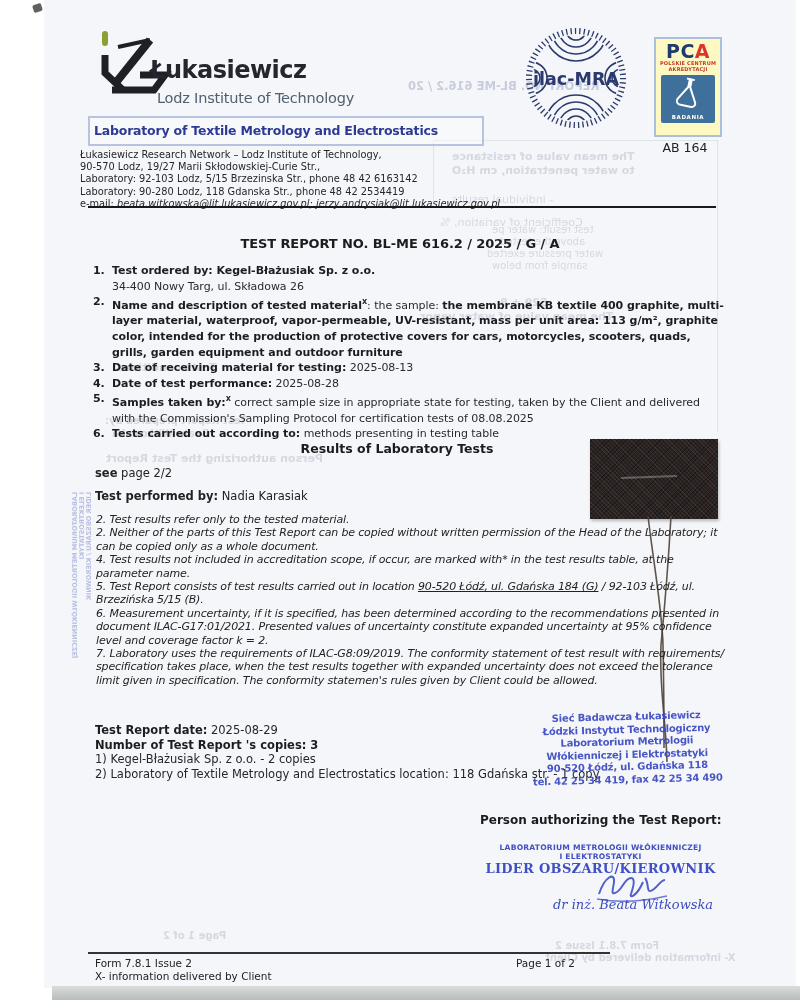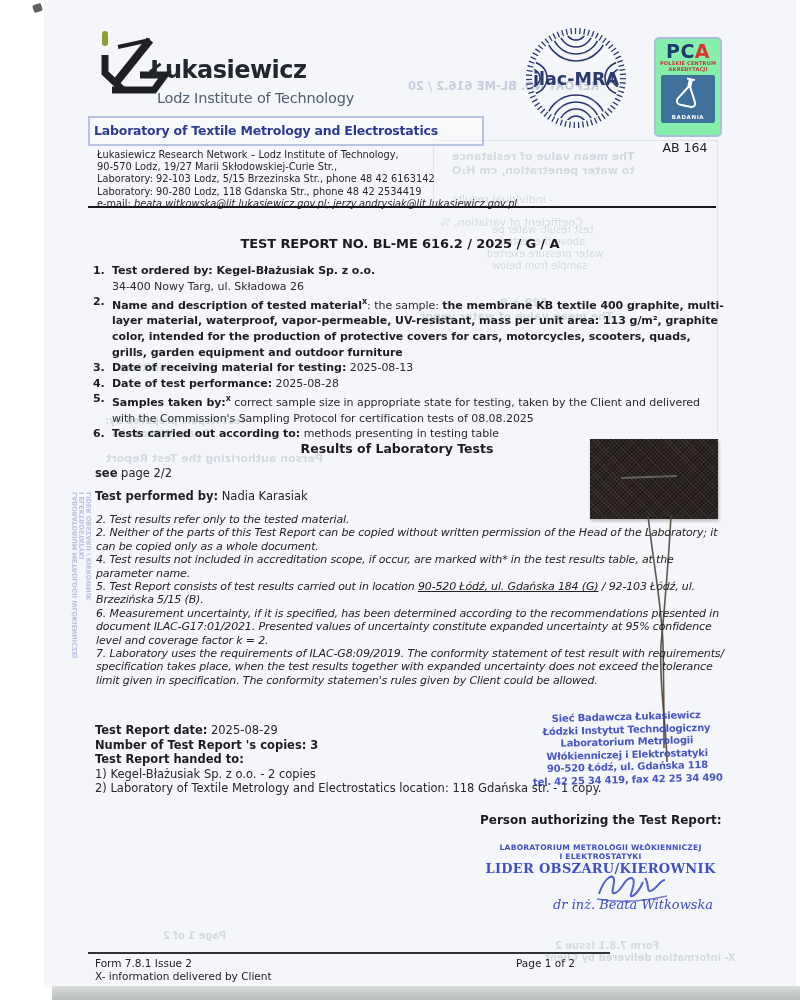--- a/index.html
+++ b/index.html
@@ -14,26 +14,26 @@
   .abs{position:absolute;}
   .b{font-weight:bold;}
   .i{font-style:italic;}
 
   
   .brand{left:150px;top:56px;font-size:24px;font-weight:bold;color:#23262e;letter-spacing:-.5px;}
   .brand-sub{left:157px;top:90px;font-size:14.5px;color:#51606f;letter-spacing:-.2px;}
   .lab-box{left:88px;top:116px;width:388px;height:26px;border:2px solid #b7c3e0;
        line-height:25px;padding-left:4px;font-size:12.5px;font-weight:bold;color:#2d3a93;
        letter-spacing:-.2px;background:rgba(255,255,255,.35);}
-  .addr{left:97px;top:149px;font-size:9.8px;line-height:12.2px;color:#26262a;white-space:nowrap;}
+  .addr{left:80px;top:149px;font-size:9.8px;line-height:12.2px;color:#26262a;white-space:nowrap;}
   .rule{left:88px;top:206px;width:628px;height:2px;background:#191919;}
 
   
-  .pca-box{left:654px;top:37px;width:64px;height:96px;border:2px solid #a9c0dc;border-radius:5px;
-       background:#86efac;text-align:center;}
+  .pca-box{left:654px;top:37px;width:64px;height:96px;border:2px solid #a9c0dc;border-radius:0;
+       background:#fef9c3;text-align:center;}
   .pca-word{font-size:19px;font-weight:bold;line-height:20px;margin-top:2px;letter-spacing:.5px;}
   .pca-pc{color:#1e3a6e;} .pca-a{color:#d9372e;}
   .pca-small{font-size:5px;font-weight:bold;color:#c0392b;line-height:5.5px;letter-spacing:.2px;}
   .pca-square{margin:3px auto 0 auto;width:54px;height:48px;background:#3f6f9b;border-radius:2px;
        position:relative;}
   .pca-badania{position:absolute;bottom:3px;width:100%;text-align:center;font-size:5.5px;
        font-weight:bold;color:#fff;letter-spacing:.6px;}
   .ab{left:650px;top:140px;width:70px;text-align:center;font-size:12.5px;color:#222;}
 
   
@@ -245,21 +245,20 @@
   <p>2.  Neither of the parts of this Test Report can be copied without written permission of the Head of the Laboratory; it can be copied only as a whole document.</p>
   <p>4.  Test results not included in accreditation scope, if occur, are marked with* in the test results table, at the parameter name.</p>
   <p><span>5.  Test Report consists of test results carried out in location </span><span class="u">90-520 Łódź, ul. Gdańska 184 (G)</span><span> / 92-103 Łódź, ul. Brzezińska 5/15 (B).</span></p>
   <p>6.  Measurement uncertainty, if it is specified, has been determined according to the recommendations presented in document ILAC-G17:01/2021. Presented values of uncertainty constitute expanded uncertainty at 95% confidence level  and coverage factor k = 2.</p>
   <p>7.  Laboratory uses the requirements of ILAC-G8:09/2019. The conformity statement of test result with requirements/ specification takes place, when the test results together with expanded uncertainty does not exceed the tolerance limit given in specification. The conformity statemen's rules given by Client could be allowed.</p>
 </div>
 
 <div class="abs closing">
   <div><span class="lbl">Test Report date:</span><span> 2025-08-29</span></div>
   <div class="lbl">Number of Test Report 's copies: 3</div>
-  <div class="lbl">Test Report handed to:</div>
   <div>1) Kegel-Błażusiak Sp. z o.o. - 2 copies</div>
   <div>2) Laboratory of Textile Metrology and Electrostatics location: 118 Gdańska str. - 1 copy.</div>
 </div>
 
 <div class="abs stamp1">
   <div>Sieć Badawcza Łukasiewicz</div>
   <div>Łódzki Instytut Technologiczny</div>
   <div>Laboratorium Metrologii</div>
   <div>Włókienniczej i Elektrostatyki</div>
   <div>90-520 Łódź, ul. Gdańska 118</div>

